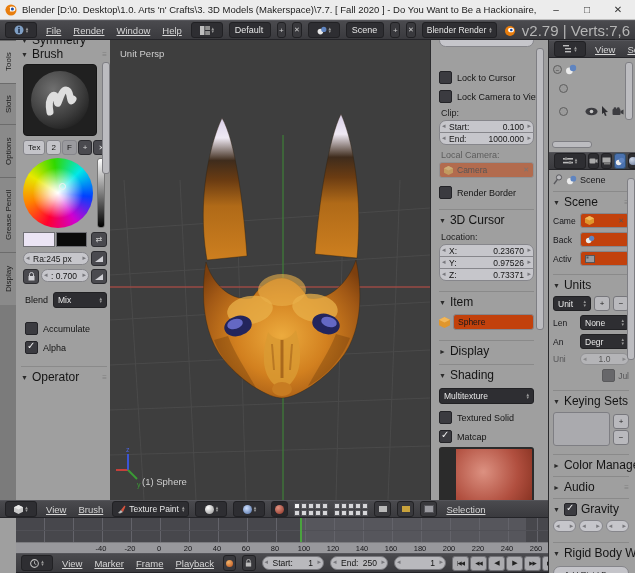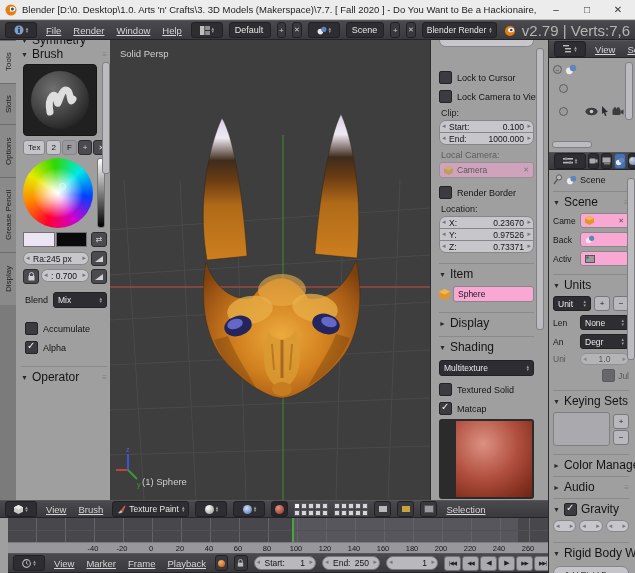--- a/index.html
+++ b/index.html
@@ -81,21 +81,21 @@
   
   .vport{position:absolute;left:110px;top:0;width:320px;height:460px;background:#3e3e3e;overflow:hidden;}
   .vlabel{position:absolute;color:#cfcfcf;font-size:9.5px;}
   
   .npanel{position:absolute;left:430px;top:0;width:118px;height:460px;background:#9f9f9f;border-left:1px solid #2c2c2e;
           box-sizing:border-box;padding:0 14px 0 8px;overflow:hidden;}
   .npanel .phead{margin-top:5px;}
   .seclabel{font-size:9px;color:#202020;margin:5px 0 2px 2px;}
   .seclabel.dim{color:#5c5c5c;}
   .fieldrow{display:flex;align-items:center;gap:3px;}
-  .lfield{flex:1;height:14px;background:#f9a8d4;border:1px solid #86868b;border-radius:3px;display:flex;
+  .lfield{flex:1;height:14px;background:#c2410c;border:1px solid #86868b;border-radius:3px;display:flex;
           align-items:center;gap:4px;font-size:8.5px;color:#17171a;padding:0 4px;}
   .lfield .fx{margin-left:auto;color:#555;font-size:7px;} .lfield .fx::before{content:"✕";}
   .mtprev{margin:4px 0 0 0;height:80px;background:#2b2b2b;border-radius:3px;position:relative;}
   .mtball{position:absolute;right:2px;top:2px;width:76px;height:76px;
           background:radial-gradient(circle at 36% 30%,#dc9181,#b14f3f 48%,#84301f 82%,#6d2418);}
   
   .outliner{position:absolute;left:0;top:0;width:86px;height:112px;background:#9f9f9f;}
   .olbody{position:relative;height:94px;}
   .olrow{position:absolute;display:flex;align-items:center;gap:3px;}
   .dotc{width:7px;height:7px;border:1px solid #5e5e5e;border-radius:50%;background:#9b9b9b;}
@@ -107,21 +107,21 @@
   .pbody{padding:0 6px 0 4px;position:relative;}
   .prow{display:flex;align-items:center;gap:3px;margin-top:4px;}
   .plab{font-size:8.5px;color:#17171a;width:24px;flex:0 0 auto;}
   .pwid{flex:1;}
   .kbox{height:32px;background:#aaaaae;border:1px solid #7e7e83;border-radius:3px;flex:1;}
   
   .vphead{position:absolute;left:0;top:460px;width:548px;height:18px;}
   .lgrid{display:grid;grid-template-columns:repeat(5,6px);grid-template-rows:6px 6px;gap:1px;}
   .lgrid i{background:#d6d6d9;border:1px solid #55555a;} .lgrid i.on{background:#f4f4f4;}
   
-  .tl{position:absolute;left:8px;top:478px;width:548px;height:41px;}
+  .tl{position:absolute;left:16px;top:478px;width:548px;height:41px;}
   .tracks{position:absolute;left:0;top:0;width:548px;height:24px;background:#56565c;overflow:hidden;}
   .trk-dark{position:absolute;top:0;height:24px;background:#47474c;}
   .trk-grid{position:absolute;left:0;top:0;width:548px;height:24px;
             background:repeating-linear-gradient(90deg,transparent 0 28px,#63636a 28px 29px);}
   .trk-sep{position:absolute;left:0;top:12px;width:548px;height:1px;background:#505056;}
   .cfline{position:absolute;top:0;width:2px;height:24px;background:#4aa33e;}
   .ruler{position:absolute;left:0;top:24px;width:548px;height:11px;background:#98989c;border-top:1px solid #7c7c80;box-sizing:border-box;}
   .rtick{position:absolute;top:1px;transform:translateX(-50%);font-size:7.5px;color:#17171a;}
   .tlhead{position:absolute;left:0;top:35px;width:548px;height:20px;}
   .pbtn{width:15px;height:13px;background:#ababaf;border:1px solid #717176;border-radius:3px;color:#222;
@@ -373,21 +373,21 @@
         </g>
 
         <g font-size="7">
           <line x1="6" y1="430" x2="18" y2="430" stroke="#c4403a" stroke-width="2"></line>
           <line x1="18" y1="430" x2="18" y2="414" stroke="#3b55d6" stroke-width="2"></line>
           <line x1="18" y1="430" x2="27" y2="439" stroke="#3a9a35" stroke-width="2"></line>
           <text x="16" y="412" fill="#4c64e0">z</text>
             <text x="27" y="447" fill="#3a9a35">y</text>
         </g>
       </svg>
-      <div class="vlabel" style="left:10px;top:8px;">Solid Persp</div>
+      <div class="vlabel" style="left:10px;top:8px;">Unit Persp</div>
       <div class="vlabel" style="left:32px;top:436px;">(1) Sphere</div>
     </div>
 
     <div class="npanel">
       <div class="pill" style="margin-top:-6px;"></div>
       <div class="chkrow" style="margin-top:24px;">
         <span class="chk"></span>
         <span>Lock to Cursor</span>
       </div>
       <div class="chkrow" style="margin-top:6px;">
@@ -414,20 +414,24 @@
         <svg width="9" height="9" viewBox="0 0 10 10">
           <path d="M5 0 L10 2.5 L10 7.5 L5 10 L0 7.5 L0 2.5 Z" fill="#e0962c"></path>
             <path d="M5 0 L10 2.5 L5 5 L0 2.5 Z" fill="#f2b75a"></path>
         </svg>
         <span>Camera</span>
         <span class="fx"></span>
       </div>
       <div class="chkrow" style="margin-top:8px;">
         <span class="chk"></span>
         <span>Render Border</span>
+      </div>
+      <div class="phead" style="margin-top:10px;border-top:1px solid #8a8a8a;padding-top:3px;">
+        <span class="tri"></span>
+        <span>3D Cursor</span>
       </div>
       <div class="seclabel">Location:</div>
       <div class="pgroup">
         <div class="pill">
           <span class="pa"></span>
           <span>X:</span>
           <span class="pv">0.23670</span>
           <span class="pa r"></span>
         </div>
         <div class="pill">

